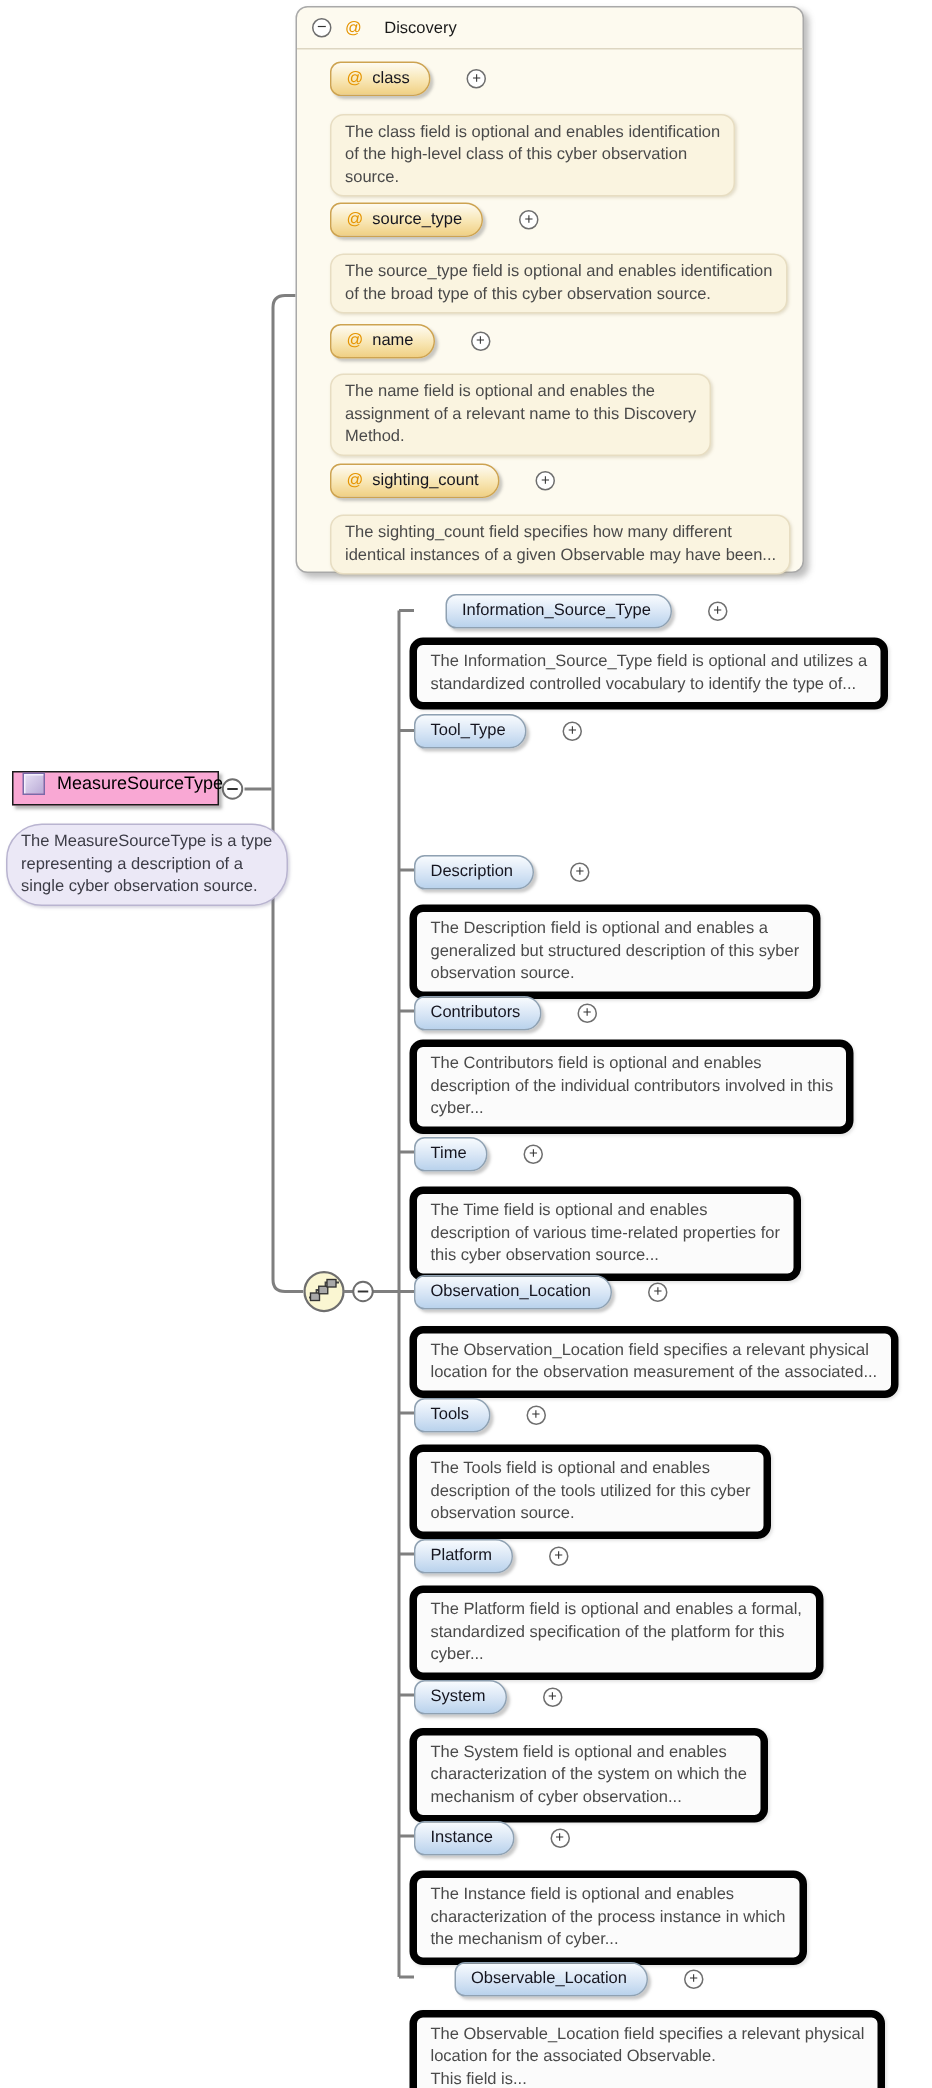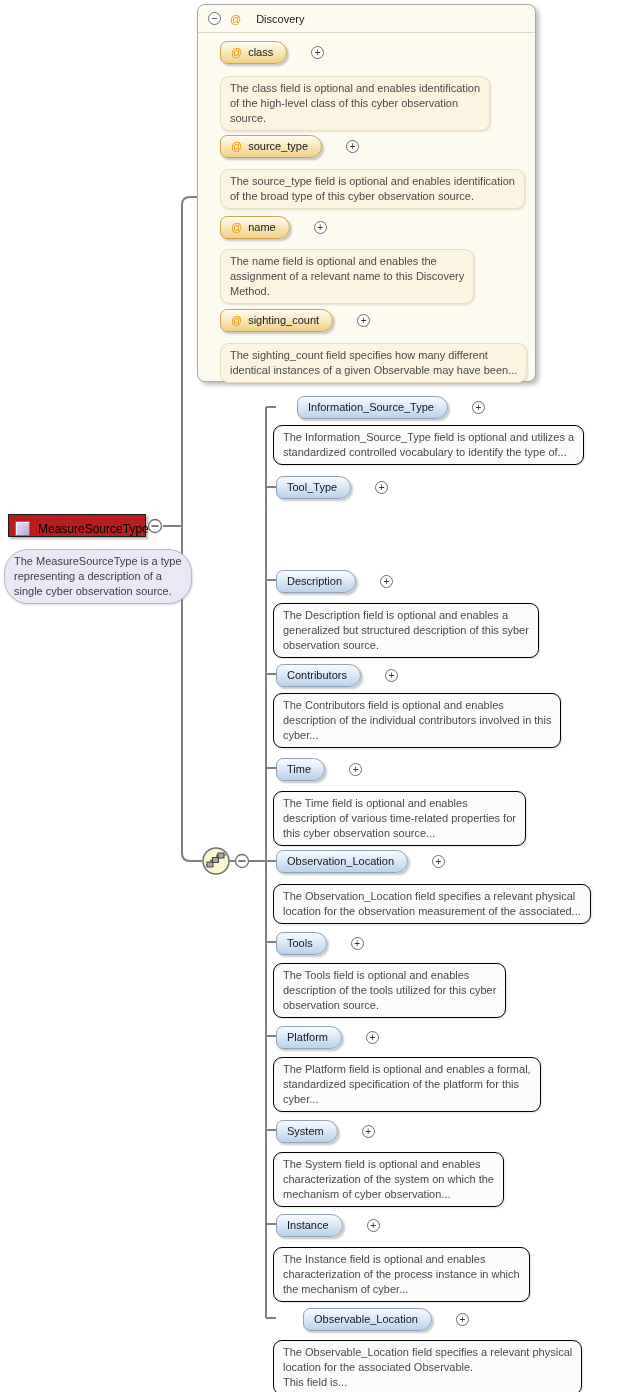--- a/index.html
+++ b/index.html
@@ -53,21 +53,21 @@
     content:"";position:absolute;top:-9px;left:26px;
     border-left:7px solid transparent;border-right:7px solid transparent;
     border-bottom:9px solid inherit;
   }
   .bubble.cream{
     background:#faf4e0;border:1px solid #e7ddc2;
     box-shadow:1px 1px 2px rgba(160,145,100,0.25);
   }
   .bubble.cream::before{border-bottom-color:#faf4e0;filter:drop-shadow(0 -1px 0 #e7ddc2);}
   .bubble.plain{
-    background:#fbfbfb;border:1px solid #000000;
+    background:#fbfbfb;border:5px solid #000000;
     box-shadow:1px 1px 2px rgba(150,150,150,0.25);
   }
   .bubble.plain::before{border-bottom-color:#fbfbfb;filter:drop-shadow(0 -1px 0 #d6d6d6);}
   .bubble.lav{
     background:#ebe8f6;border:1px solid #b9b4d0;
     box-shadow:1px 1px 2px rgba(130,125,160,0.3);
     color:#3c3c46;
   }
   .bubble.lav::before{border-bottom-color:#ebe8f6;filter:drop-shadow(0 -1px 0 #b9b4d0);left:46px;}
 
@@ -82,23 +82,23 @@
     position:relative;height:27px;
     display:flex;align-items:center;gap:9px;
     padding-left:10px;
     border-bottom:1px solid #ddd6c2;
     font-size:11px;color:#1a1a1a;
   }
 
   
   #root-box{
     position:absolute;left:8px;top:514px;width:138px;height:23px;
-    background:#b91c1c;border:1px solid #1a1a1a;
+    background:#f9a8d4;border:1px solid #1a1a1a;
     box-shadow:2px 2px 2px rgba(110,110,110,0.5);
-    display:flex;align-items:flex-end;gap:8px;padding-left:6px;
+    display:flex;align-items:flex-start;gap:8px;padding-left:6px;
     font-size:12px;color:#000;z-index:2;box-sizing:border-box;
   }
   #ct-icon{
     width:13px;height:13px;flex:0 0 13px;
     background:linear-gradient(135deg,#e8e2f5,#b9aad6);
     border:1px solid #7a6aa8;
     box-shadow:inset 1px 1px 0 #f4f0fc;
   }
 </style>
 </head>

